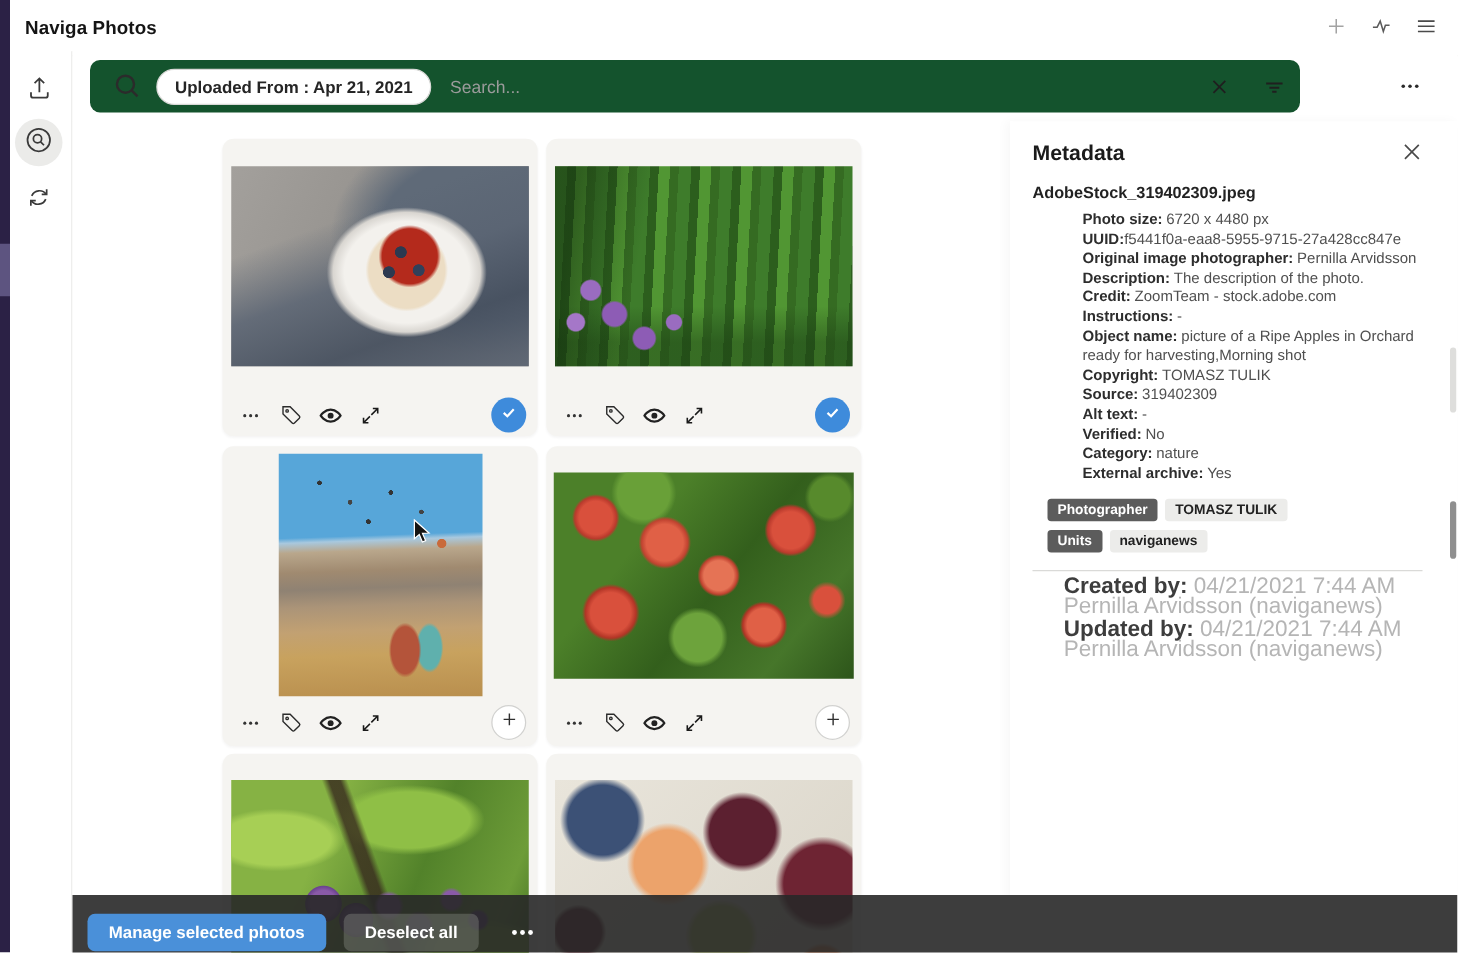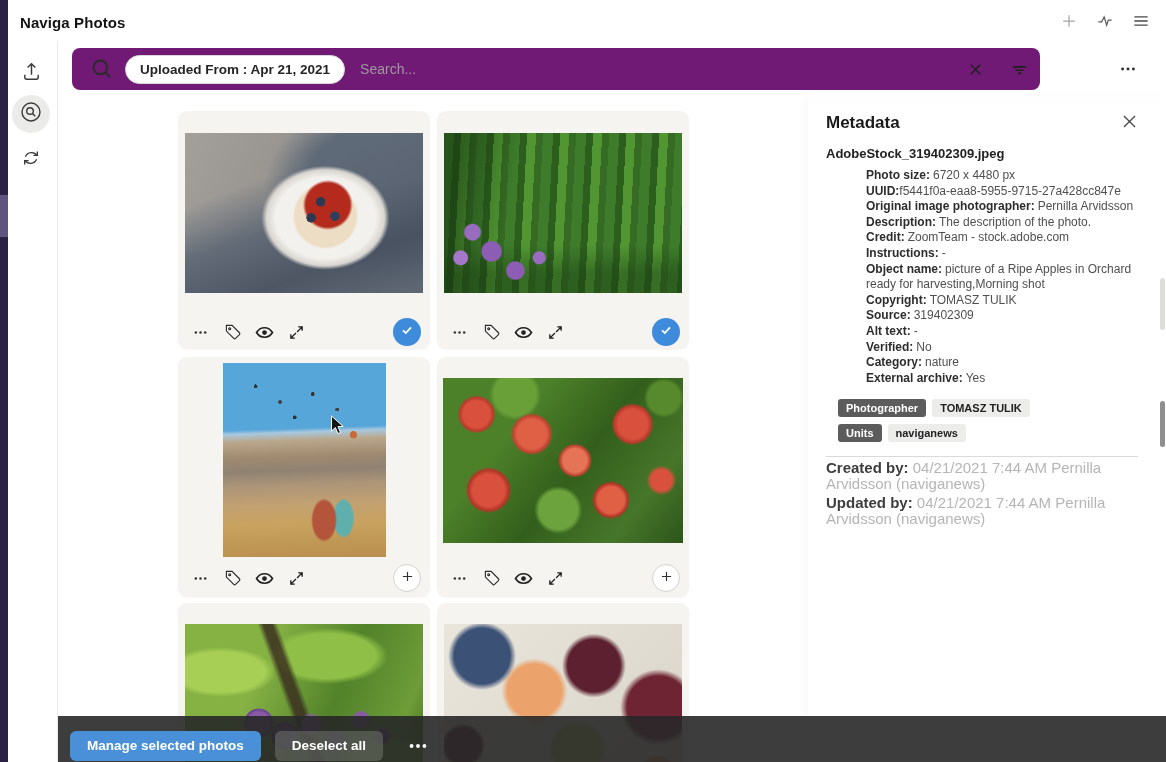--- a/index.html
+++ b/index.html
@@ -20,21 +20,21 @@
   
   .sidebar { position:absolute; left:8px; top:41px; width:50px; bottom:0; background:#fff;
     border-right:1px solid #e9e9e7; }
   .side-btn { position:absolute; left:4px; width:38px; height:38px; border-radius:50%;
     display:flex; align-items:center; justify-content:center; cursor:pointer; }
   .side-btn.active { background:#ebebe9; }
 
   
   .search-row { position:absolute; left:58px; top:41px; right:0; height:56px; background:#fff; }
   .search-bar { position:absolute; left:14px; top:7px; width:968px; height:42px;
-    background:#701a75; border-radius:8px; display:flex; align-items:center; }
+    background:#14532d; border-radius:8px; display:flex; align-items:center; }
   .search-glass { margin-left:17px; flex:0 0 auto; display:flex; }
   .filter-chip { margin-left:10px; height:29px; background:#fff; border:1px solid #d9d9d7;
     border-radius:15px; display:flex; align-items:center; padding:0 14px;
     font-size:13.5px; font-weight:600; color:#252525; white-space:nowrap; cursor:pointer; }
   .search-placeholder { margin-left:15px; font-size:14px; color:#9b9b9b; }
   .bar-right { position:absolute; right:10px; top:0; height:42px; display:flex; align-items:center; gap:22px; }
   .sicon { width:22px; height:22px; display:flex; align-items:center; justify-content:center; cursor:pointer; }
   .row-more { position:absolute; left:1056px; top:14px; width:28px; height:28px;
     display:flex; align-items:center; justify-content:center; cursor:pointer; }
 
@@ -143,21 +143,21 @@
   .field { font-size:12px; line-height:15.6px; color:#4f4f4f;padding-left:40px; }
   .field .lbl { font-weight:bold; color:#2d2d2d; }
   .field .val { margin-left:3px; }
   .field.nospace .val { margin-left:0; }
   .tags { margin-top:13px; }
   .tag-row { margin-bottom:7px; display:flex; gap:6px; align-items:center;padding-left:12px; }
   .badge { font-size:11px; font-weight:bold; padding:3px 8px; border-radius:3px; display:inline-block; }
   .badge.dark { background:#5c5c5c; color:#fff; }
   .badge.light { background:#ececea; color:#222; }
   .panel-divider { border:none; border-top:1px solid #dadad8; margin:14px 14px 0 0; }
-  .stamp { font-size:15px; line-height:16px; margin-top:3px; color:#b5b5b5; }
+  .stamp { font-size:18px; line-height:16px; margin-top:3px; color:#b5b5b5;margin-left:25px; }
   .stamp .lbl { font-weight:bold; color:#3d3d3d; }
   .stamp:first-of-type { margin-top:12px; }
 
   
   .bottom-bar { position:absolute; left:58px; right:0; top:716px; height:59px;
     background:rgba(40,40,40,0.9); display:flex; align-items:center; }
   .btn { height:30px; border:none; border-radius:6px; font-family:"Liberation Sans",sans-serif;
     font-size:13.5px; font-weight:bold; color:#fff; padding:0 17px; cursor:pointer; }
   .btn.manage { background:#4a90d9; margin-left:12px; }
   .btn.deselect { background:rgba(150,155,145,0.35); margin-left:14px; }

